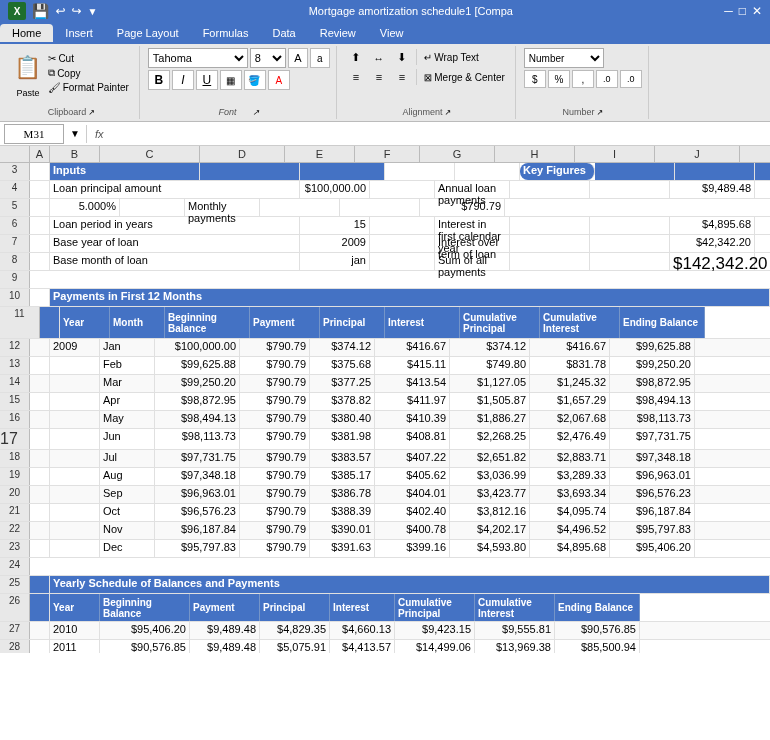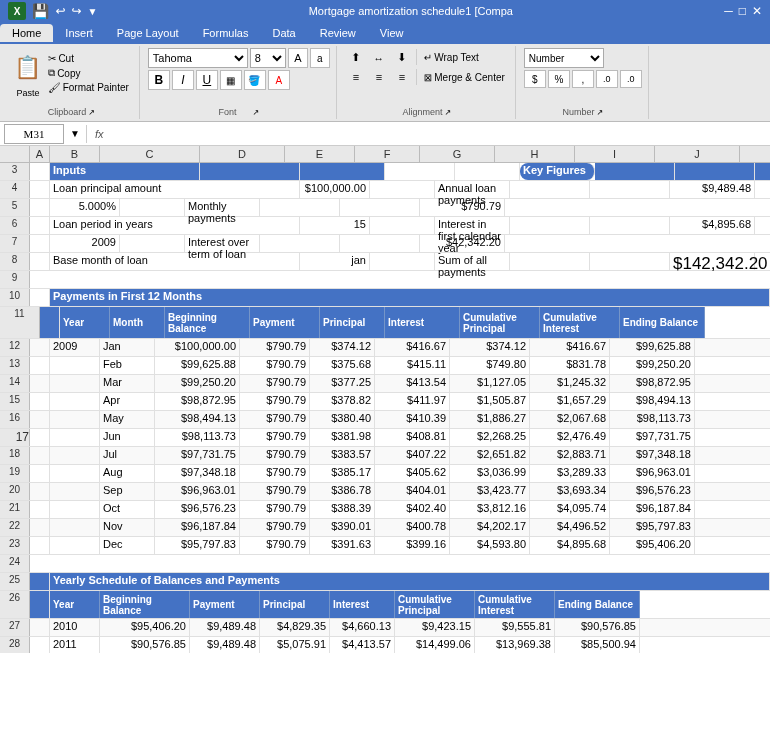--- a/index.html
+++ b/index.html
@@ -77,21 +77,21 @@
       </div>
       <div style="display:flex;align-items:center;gap:2px;">
         <button style="width:22px;height:20px;border:1px solid #bbb;background:white;cursor:pointer;font-weight:bold;font-size:12px;">B</button>
         <button style="width:22px;height:20px;border:1px solid #bbb;background:white;cursor:pointer;font-style:italic;font-size:12px;">I</button>
         <button style="width:22px;height:20px;border:1px solid #bbb;background:white;cursor:pointer;text-decoration:underline;font-size:12px;">U</button>
         <button style="width:22px;height:20px;border:1px solid #bbb;background:white;cursor:pointer;font-size:10px;">▦</button>
         <button style="width:22px;height:20px;border:1px solid #bbb;background:white;cursor:pointer;font-size:10px;">🪣</button>
         <button style="width:22px;height:20px;border:1px solid #bbb;background:white;cursor:pointer;font-size:10px;color:red;">A</button>
       </div>
     </div>
-    <div style="display:flex;align-items:center;justify-content:center;gap:16px;">
+    <div style="display:flex;align-items:center;justify-content:center;gap:16px;font-style:italic;">
       <div style="font-size:9px;color:#555;">Font</div>
       <div style="font-size:8px;cursor:pointer;">↗</div>
     </div>
   </div>
 
   <div style="display:flex;flex-direction:column;border-right:1px solid #ccc;padding:2px 6px;min-width:130px;">
     <div style="display:flex;flex-direction:column;gap:2px;flex:1;">
       <div style="display:flex;align-items:center;gap:1px;">
         <button style="width:22px;height:18px;border:1px solid transparent;background:transparent;cursor:pointer;font-size:11px;">⬆</button>
         <button style="width:22px;height:18px;border:1px solid transparent;background:transparent;cursor:pointer;font-size:11px;">↔</button>
@@ -211,20 +211,21 @@
       <div style="width:65px;min-width:65px;border-right:1px solid #e0e0e0;"></div>
       <div style="width:75px;min-width:75px;border-right:1px solid #e0e0e0;font-size:11px;padding:1px 3px;">Interest in first calendar year</div>
       <div style="width:80px;min-width:80px;border-right:1px solid #e0e0e0;"></div>
       <div style="width:80px;min-width:80px;border-right:1px solid #e0e0e0;"></div>
       <div style="width:85px;min-width:85px;border-right:1px solid #e0e0e0;font-size:11px;padding:1px 3px;text-align:right;">$4,895.68</div>
     </div>
 
     <div style="display:flex;border-bottom:1px solid #e0e0e0;min-height:18px;">
       <div style="width:30px;min-width:30px;background:#E8E8E8;border-right:1px solid #bbb;text-align:center;font-size:10px;color:#333;padding:1px 0;">7</div>
       <div style="width:20px;min-width:20px;border-right:1px solid #e0e0e0;"></div>
+      <div style="width:250px;min-width:250px;border-right:1px solid #e0e0e0;font-size:11px;padding:1px 3px;">Base year of loan</div>
       <div style="width:70px;min-width:70px;border-right:1px solid #e0e0e0;font-size:11px;padding:1px 3px;text-align:right;">2009</div>
       <div style="width:65px;min-width:65px;border-right:1px solid #e0e0e0;"></div>
       <div style="width:75px;min-width:75px;border-right:1px solid #e0e0e0;font-size:11px;padding:1px 3px;">Interest over term of loan</div>
       <div style="width:80px;min-width:80px;border-right:1px solid #e0e0e0;"></div>
       <div style="width:80px;min-width:80px;border-right:1px solid #e0e0e0;"></div>
       <div style="width:85px;min-width:85px;border-right:1px solid #e0e0e0;font-size:11px;padding:1px 3px;text-align:right;">$42,342.20</div>
     </div>
 
     <div style="display:flex;border-bottom:1px solid #e0e0e0;min-height:18px;">
       <div style="width:30px;min-width:30px;background:#E8E8E8;border-right:1px solid #bbb;text-align:center;font-size:10px;color:#333;padding:1px 0;">8</div>
@@ -324,21 +325,21 @@
     <div style="width:55px;min-width:55px;border-right:1px solid #e0e0e0;font-size:11px;padding:1px 3px;">May</div>
     <div style="width:85px;min-width:85px;border-right:1px solid #e0e0e0;font-size:11px;padding:1px 3px;text-align:right;">$98,494.13</div>
     <div style="width:70px;min-width:70px;border-right:1px solid #e0e0e0;font-size:11px;padding:1px 3px;text-align:right;">$790.79</div>
     <div style="width:65px;min-width:65px;border-right:1px solid #e0e0e0;font-size:11px;padding:1px 3px;text-align:right;">$380.40</div>
     <div style="width:75px;min-width:75px;border-right:1px solid #e0e0e0;font-size:11px;padding:1px 3px;text-align:right;">$410.39</div>
     <div style="width:80px;min-width:80px;border-right:1px solid #e0e0e0;font-size:11px;padding:1px 3px;text-align:right;">$1,886.27</div>
     <div style="width:80px;min-width:80px;border-right:1px solid #e0e0e0;font-size:11px;padding:1px 3px;text-align:right;">$2,067.68</div>
     <div style="width:85px;min-width:85px;border-right:1px solid #e0e0e0;font-size:11px;padding:1px 3px;text-align:right;">$98,113.73</div>
   </div>
         <div style="display:flex;border-bottom:1px solid #e0e0e0;min-height:18px;background:#fff;">
-    <div style="width:30px;min-width:30px;background:#E8E8E8;border-right:1px solid #bbb;text-align:right;font-size:12px;color:#333;padding:1px 0;">17</div>
+    <div style="width:30px;min-width:30px;background:#E8E8E8;border-right:1px solid #bbb;text-align:left;font-size:16px;color:#333;padding:1px 0;">17</div>
     <div style="width:20px;min-width:20px;border-right:1px solid #e0e0e0;"></div>
     <div style="width:50px;min-width:50px;border-right:1px solid #e0e0e0;font-size:11px;padding:1px 3px;"></div>
     <div style="width:55px;min-width:55px;border-right:1px solid #e0e0e0;font-size:11px;padding:1px 3px;">Jun</div>
     <div style="width:85px;min-width:85px;border-right:1px solid #e0e0e0;font-size:11px;padding:1px 3px;text-align:right;">$98,113.73</div>
     <div style="width:70px;min-width:70px;border-right:1px solid #e0e0e0;font-size:11px;padding:1px 3px;text-align:right;">$790.79</div>
     <div style="width:65px;min-width:65px;border-right:1px solid #e0e0e0;font-size:11px;padding:1px 3px;text-align:right;">$381.98</div>
     <div style="width:75px;min-width:75px;border-right:1px solid #e0e0e0;font-size:11px;padding:1px 3px;text-align:right;">$408.81</div>
     <div style="width:80px;min-width:80px;border-right:1px solid #e0e0e0;font-size:11px;padding:1px 3px;text-align:right;">$2,268.25</div>
     <div style="width:80px;min-width:80px;border-right:1px solid #e0e0e0;font-size:11px;padding:1px 3px;text-align:right;">$2,476.49</div>
     <div style="width:85px;min-width:85px;border-right:1px solid #e0e0e0;font-size:11px;padding:1px 3px;text-align:right;">$97,731.75</div>

